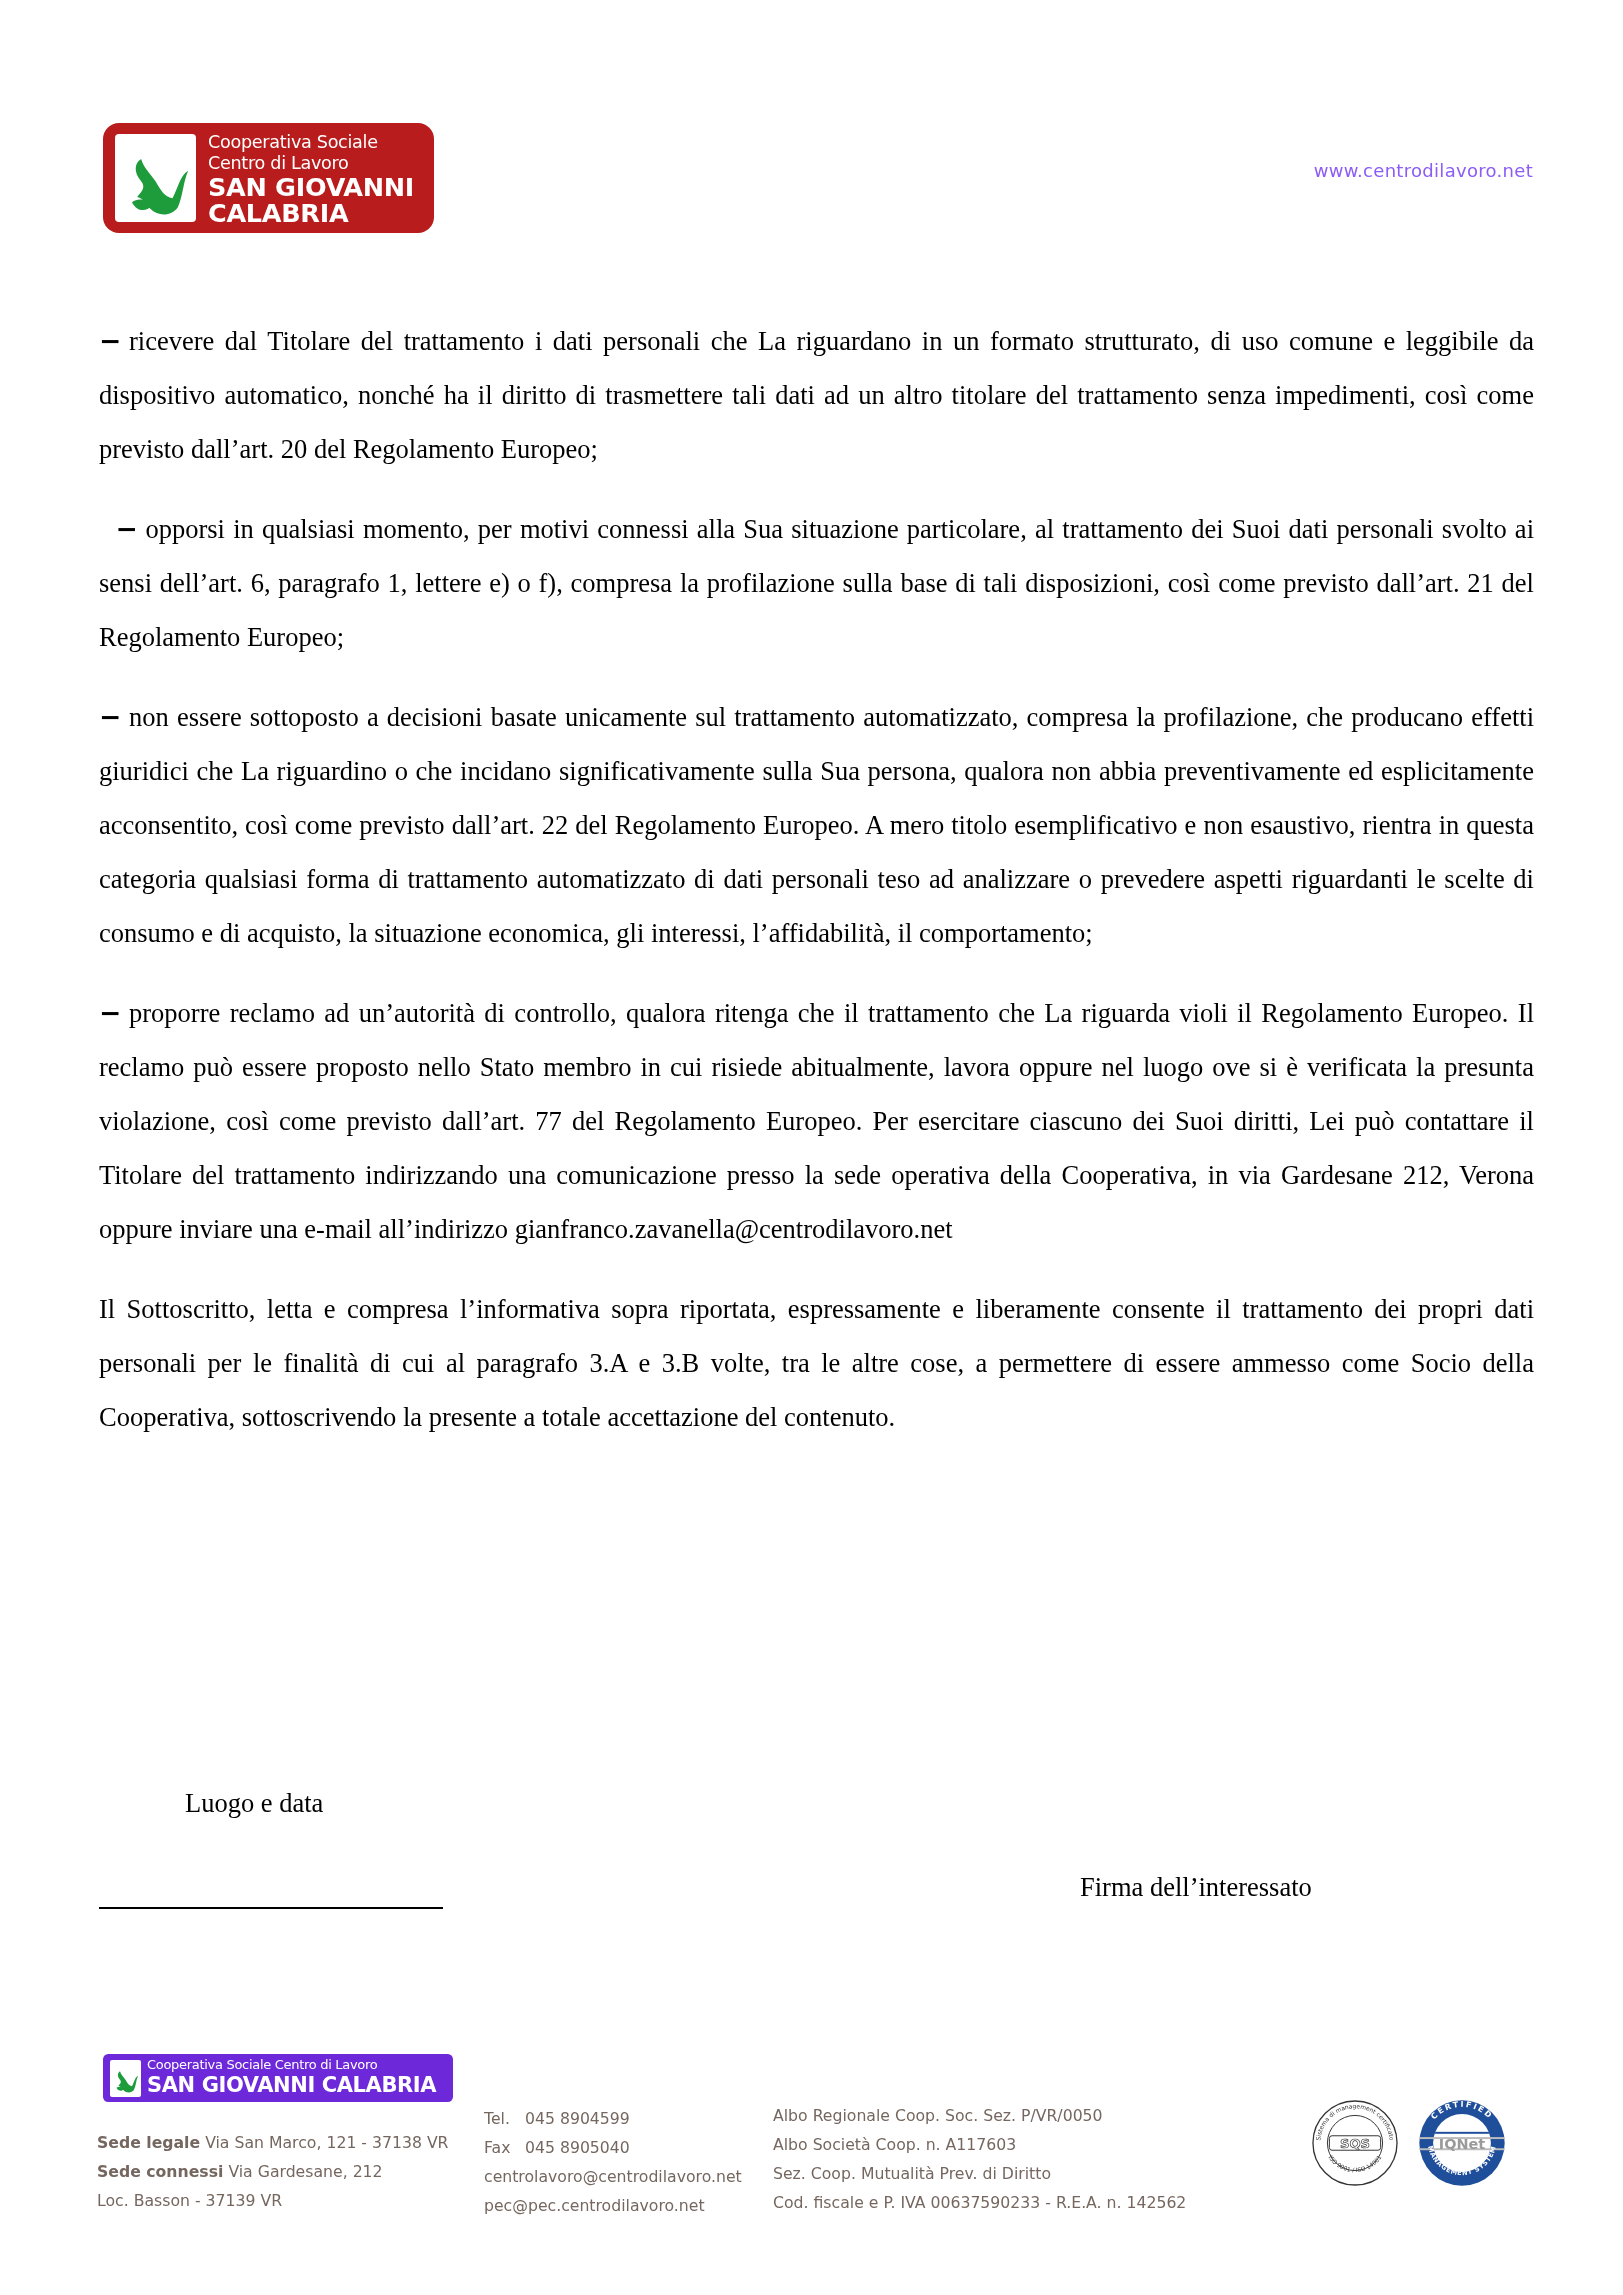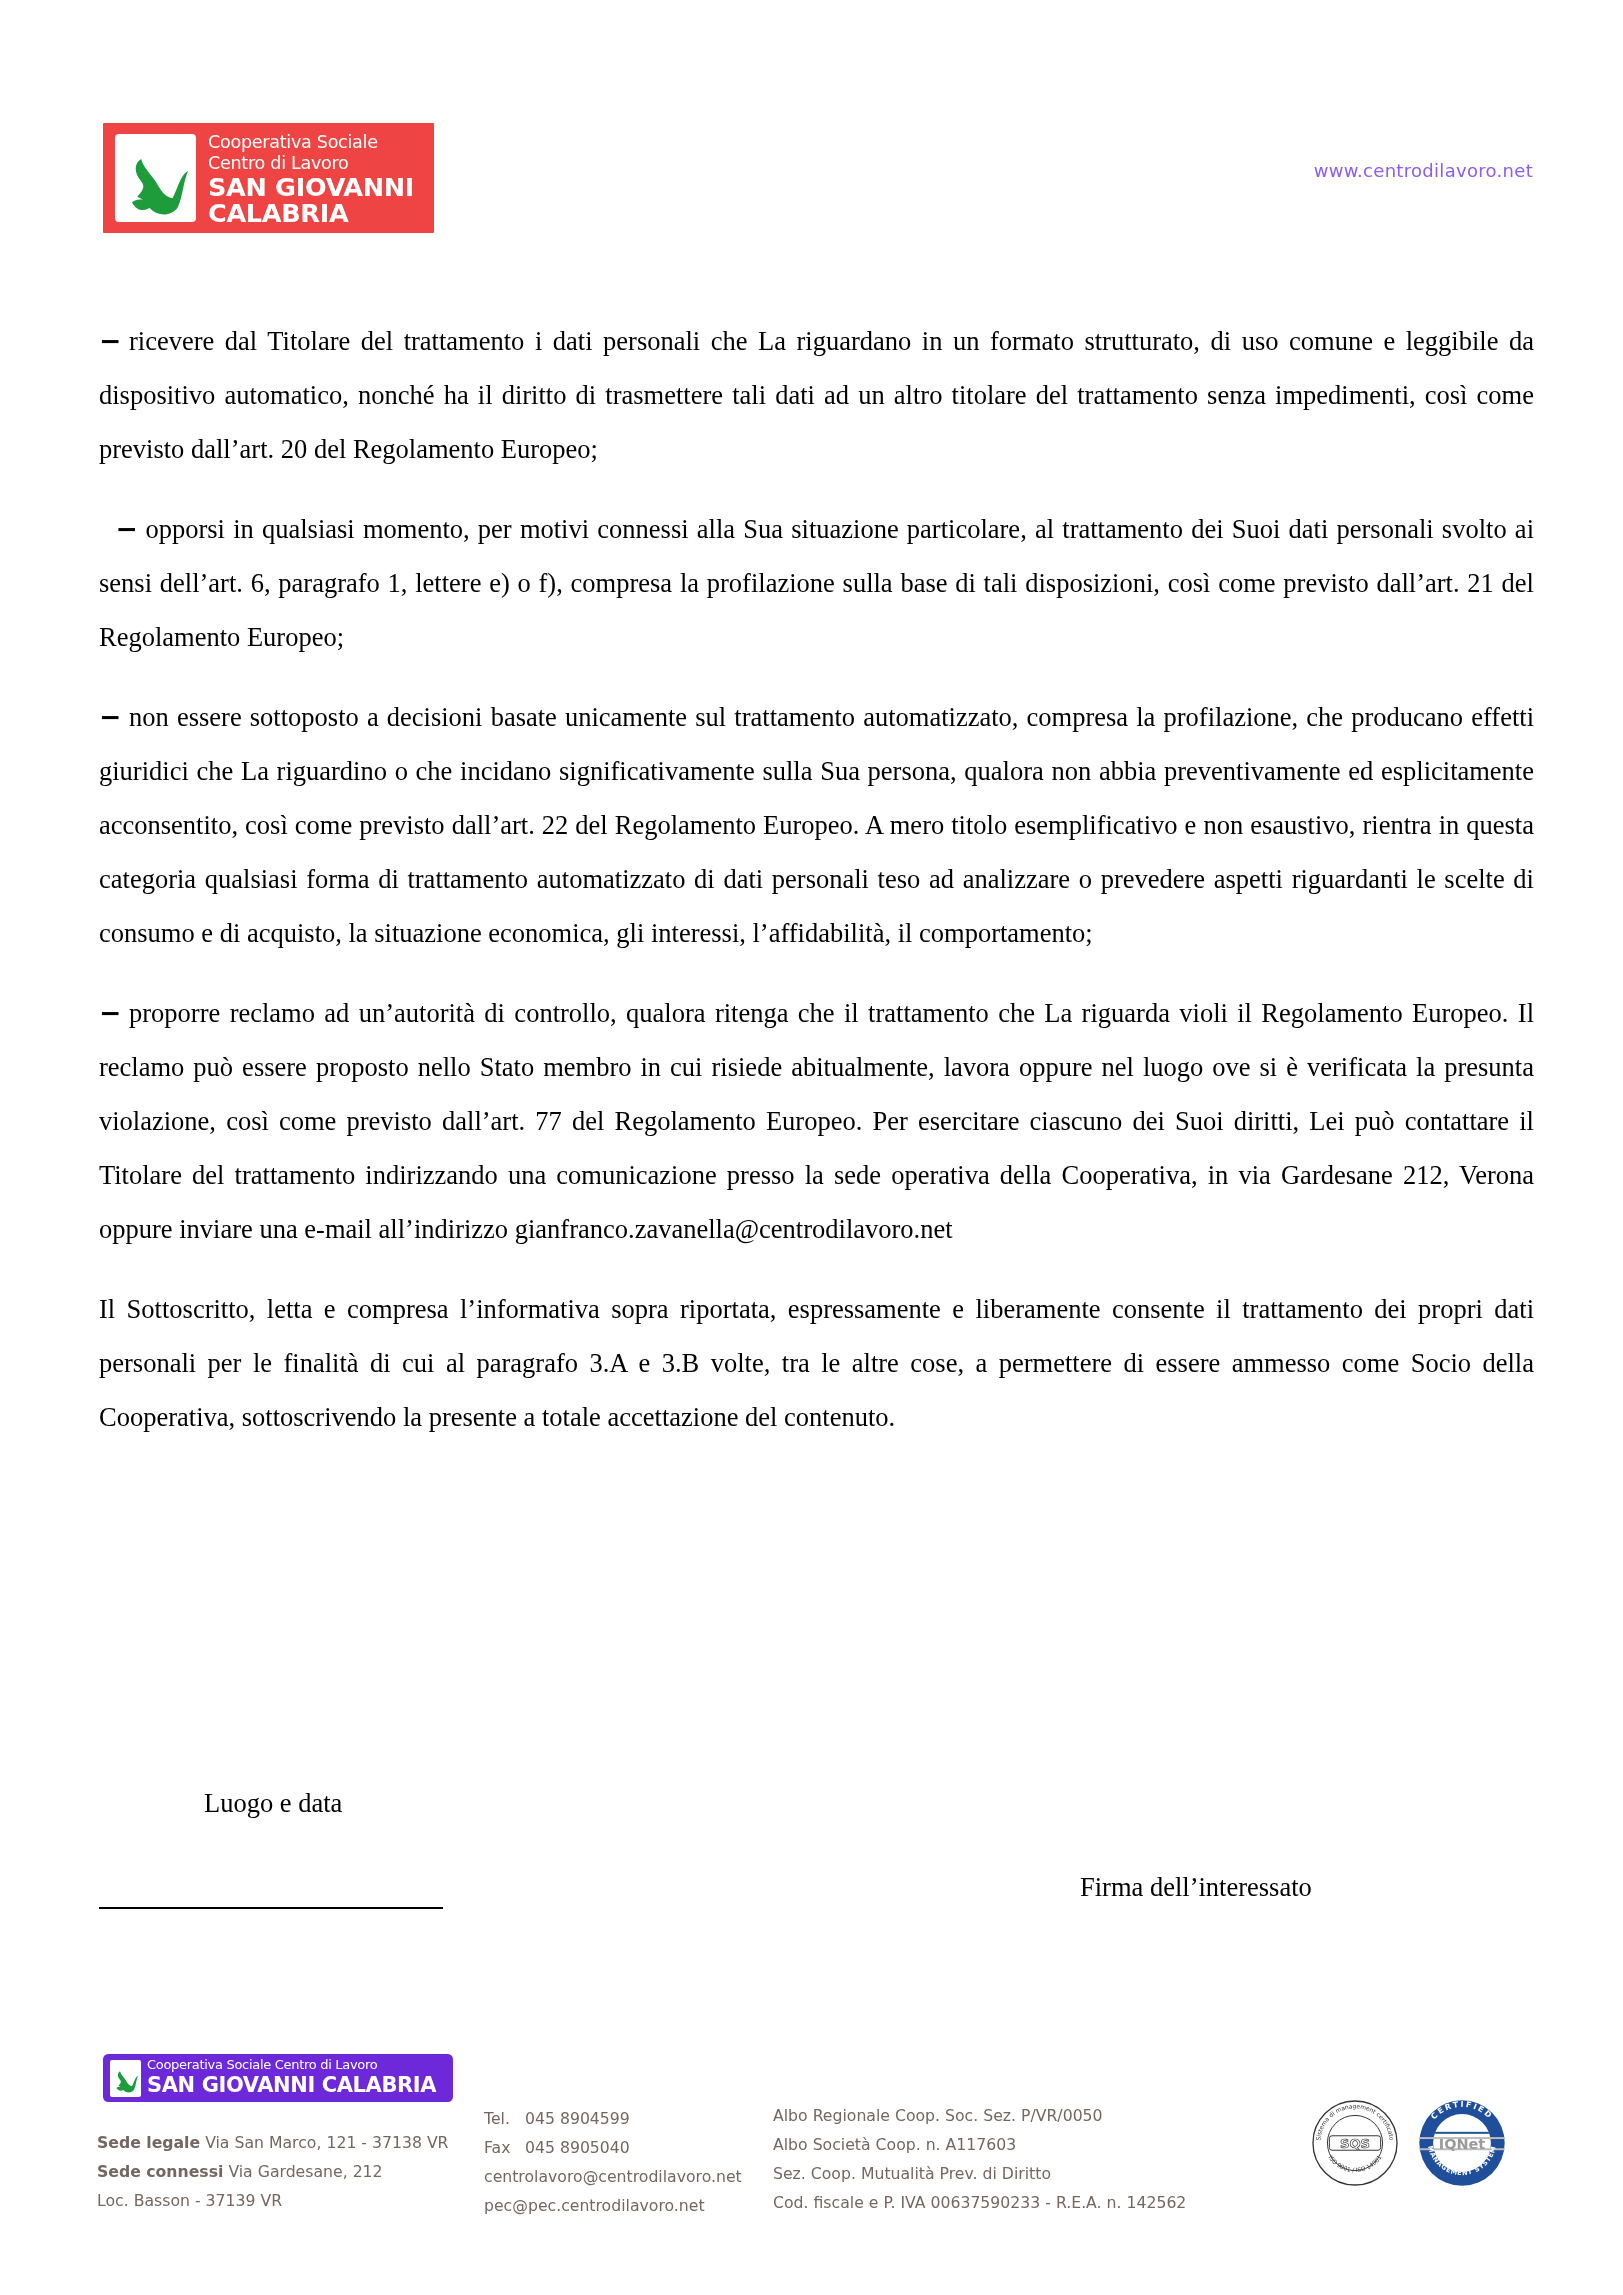--- a/index.html
+++ b/index.html
@@ -1,35 +1,35 @@
 <!DOCTYPE html>
 <html style="font-size:10.5px"><head>
 <meta charset="utf-8">
 <style>
   * { box-sizing: border-box; margin: 0; padding: 0; }
   html, body { width: 1623px; height: 2295px; background: #ffffff; }
   body { position: relative; font-family: "Liberation Serif", serif; color: #000; overflow: hidden; }
 
   
-  .logo-header { position: absolute; left: 103px; top: 123px; width: 331px; height: 110px; background: #ef4444; border-radius: 1px; }
+  .logo-header { position: absolute; left: 103px; top: 123px; width: 331px; height: 110px; background: #b91c1c; border-radius: 16px; }
   .logo-header .mark { position: absolute; left: 11.8px; top: 10.5px; width: 81px; height: 88px; background: #fff; border-radius: 3.9px; }
   .logo-header .mark svg { position: absolute; left: 0; top: 0; }
   .logo-header .txt { position: absolute; left: 105px; top: 9.1px; color: #fff; font-family: "DejaVu Sans", sans-serif; }
   .logo-header .l1, .logo-header .l2 { font-size: 17.6px; line-height: 21px; font-weight: normal; letter-spacing: -0.3px; }
   .logo-header .l3, .logo-header .l4 { font-size: 25.5px; line-height: 26px; font-weight: bold; letter-spacing: -0.3px; }
 
   .site-url { position: absolute; right: 90px; top: 160px; font-family: "DejaVu Sans", sans-serif; font-size: 18px; color: #8b5cf6; letter-spacing: 0.3px; }
 
   
   .body { position: absolute; left: 99px; top: 314px; width: 1435px; font-size: 26.5px; line-height: 54px; }
   .para { text-align: justify; margin-bottom: 26px; }
   .para .dash { font-family: "DejaVu Sans", sans-serif; font-weight: bold; margin-right: 7.8px; }
   .section-title { font-style: italic; font-weight: bold; text-decoration: underline; text-decoration-thickness: 2.6px; margin-top: -2.6px; margin-bottom: 27.4px; }
 
-  .luogo { position: absolute; left: 204px; top: 1788px; font-size: 26.5px; }
+  .luogo { position: absolute; left: 185px; top: 1788px; font-size: 26.5px; }
   .sig-line { position: absolute; left: 99px; top: 1907px; width: 344px; height: 2px; background: #000; }
   .firma { position: absolute; left: 1080px; top: 1872px; font-size: 26.5px; }
 
   
   .logo-footer { position: absolute; left: 103px; top: 2054px; width: 350px; height: 48px; background: #6d28d9; border-radius: 5.2px; }
   .logo-footer .mark { position: absolute; left: 6.5px; top: 5.9px; width: 31px; height: 37px; background: #fff; border-radius: 2px; }
   .logo-footer .mark svg { position: absolute; left: 0; top: 0; }
   .logo-footer .f1 { position: absolute; left: 44px; top: 3.3px; color: #fff; font-family: "DejaVu Sans", sans-serif; font-size: 13px; letter-spacing: -0.3px; }
   .logo-footer .f2 { position: absolute; left: 44px; top: 19px; color: #fff; font-family: "DejaVu Sans", sans-serif; font-size: 21px; font-weight: bold; letter-spacing: -0.4px; }
 

